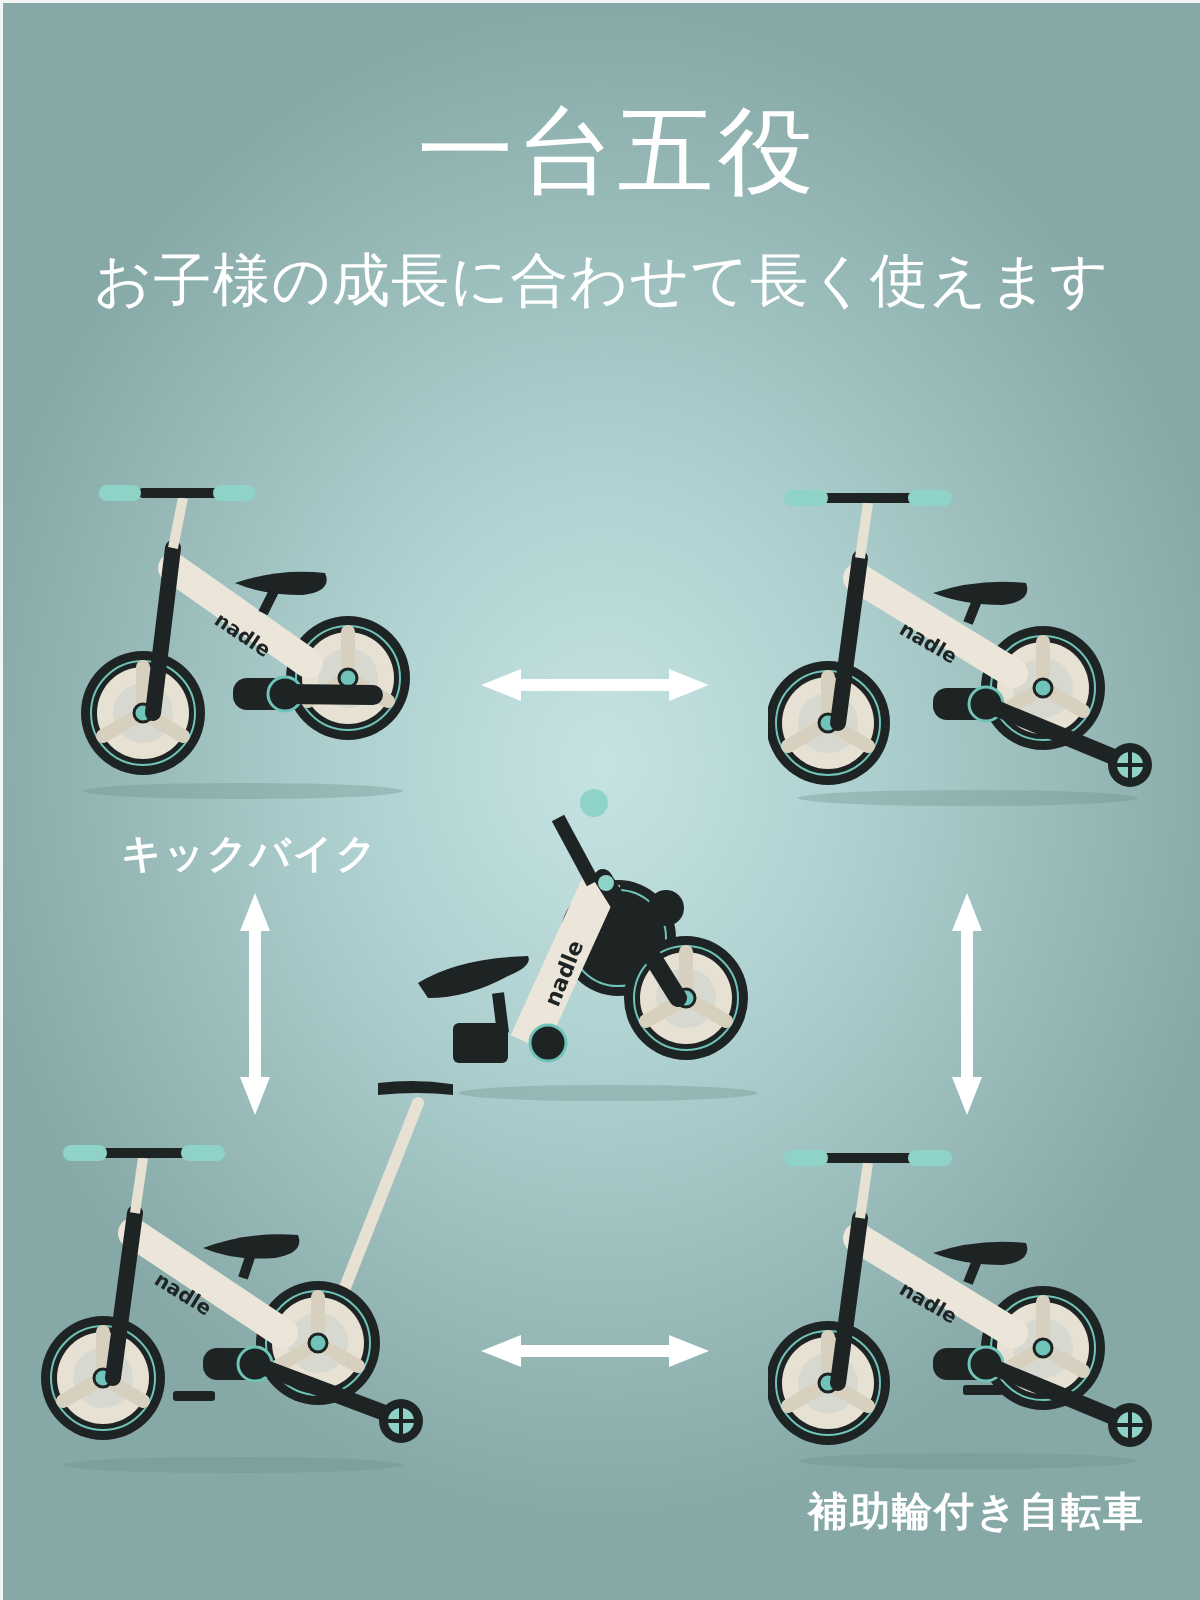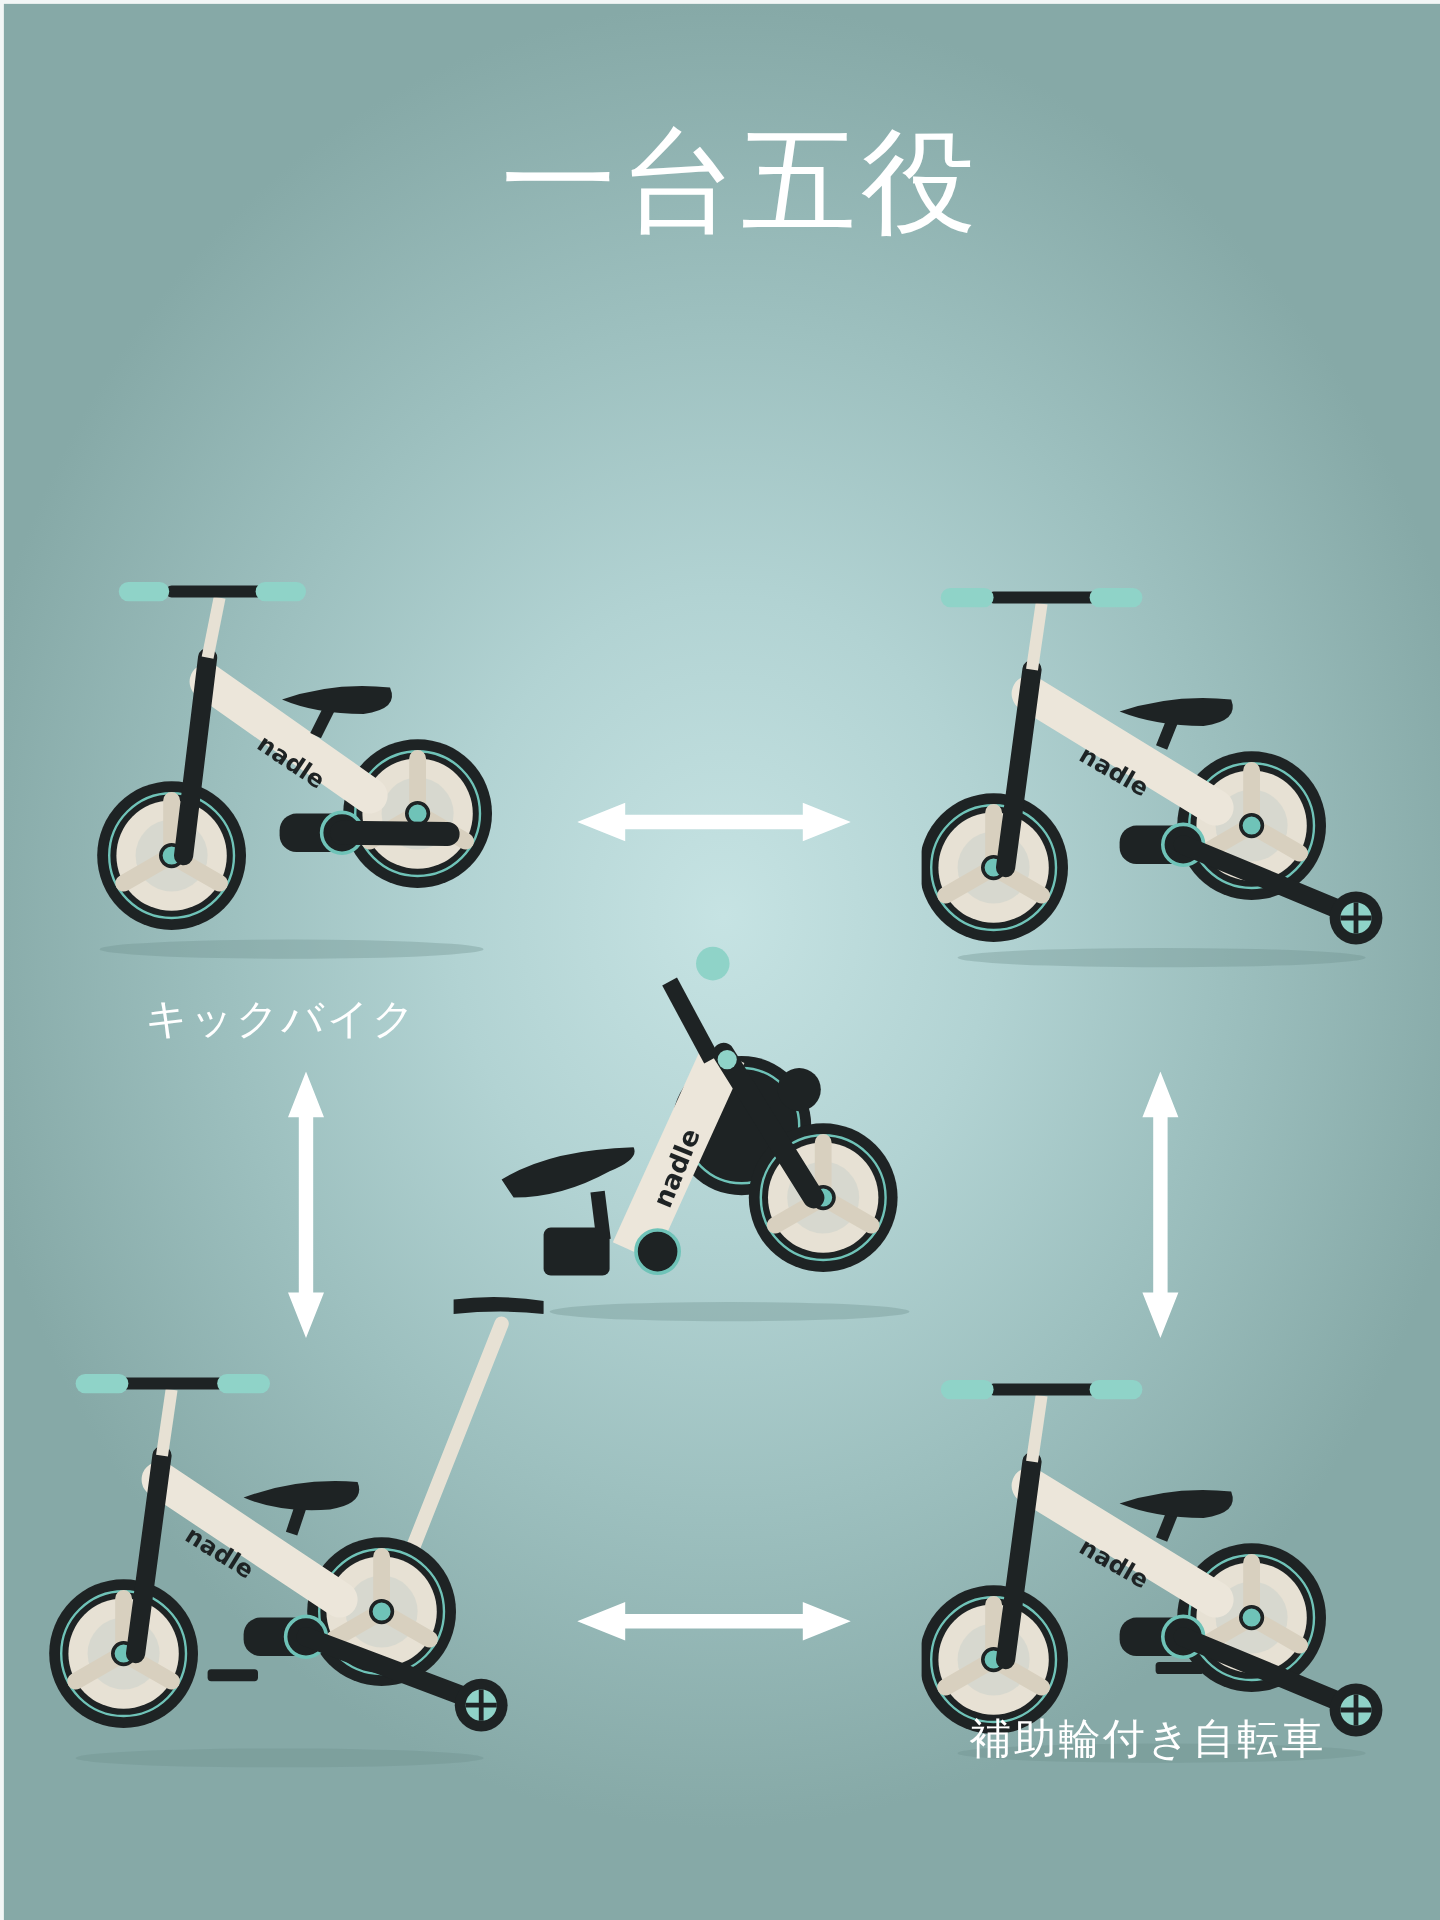--- a/index.html
+++ b/index.html
@@ -17,22 +17,22 @@
       position: absolute; left: 0; right: 0; top: 100px;
       text-align: center; color: #ffffff; font-size: 96px; font-weight: 300;
       letter-spacing: 4px; line-height: 1; padding-left: 32px;
     }
     .subtitle {
       position: absolute; left: 0; right: 0; top: 248px;
       text-align: center; color: #ffffff; font-size: 58px; font-weight: 400;
       letter-spacing: 1px; line-height: 1;
     }
     .mode-label {
-      position: absolute; color: #ffffff; font-size: 35px; letter-spacing: 2px;
-      white-space: nowrap; line-height: 1;
+      position: absolute; color: #ffffff; font-size: 40px; letter-spacing: 2px;
+      white-space: nowrap; line-height: 1; font-weight: bold;
     }
     .bike { position: absolute; }
     .arrow { position: absolute; }
   </style>
 </head>
 <body>
 
 <svg width="0" height="0" style="position:absolute">
   <defs>
 
@@ -48,20 +48,21 @@
       <circle r="22" fill="#1e2324"></circle>
       <circle r="13" fill="#8fd3c8"></circle>
       <path d="M0,-13 L0,13 M-13,0 L13,0" stroke="#1e2324" stroke-width="4"></path>
     </g>
   </defs>
 </svg>
 
 <div class="canvas">
 
   <div class="title">一台五役</div>
+  <div class="subtitle">お子様の成長に合わせて長く使えます</div>
 
   <svg class="bike" style="left:60px; top:470px" width="360" height="330" viewBox="0 0 360 330">
     <ellipse cx="180" cy="318" rx="160" ry="8" fill="#6e8f8d" opacity="0.35"></ellipse>
     <use href="#wheel" x="80" y="240"></use>
     <use href="#wheel" x="285" y="205"></use>
     <path d="M110,95 L245,190" stroke="#ece6da" stroke-width="30" stroke-linecap="round"></path>
     <text x="150" y="150" transform="rotate(34 150 150)" font-size="20" font-weight="bold" fill="#1e2324">nadle</text>
     <path d="M110,75 L90,240" stroke="#1e2324" stroke-width="16" stroke-linecap="round"></path>
     <path d="M110,75 L120,25" stroke="#e7e1d4" stroke-width="10"></path>
     <path d="M80,20 L175,20" stroke="#1e2324" stroke-width="10" stroke-linecap="round"></path>
@@ -146,21 +147,21 @@
     <rect x="16" y="17" width="44" height="16" rx="8" fill="#8fd3c8"></rect>
     <rect x="140" y="17" width="44" height="16" rx="8" fill="#8fd3c8"></rect>
     <path d="M200,150 L212,120" stroke="#1e2324" stroke-width="10"></path>
     <path d="M165,120 Q210,105 258,110 Q265,128 235,132 Q195,132 165,120 Z" fill="#1e2324"></path>
     <rect x="165" y="215" width="65" height="32" rx="14" fill="#1e2324"></rect>
     <circle cx="218" cy="231" r="17" fill="#1e2324" stroke="#6fc3b8" stroke-width="3"></circle>
     <rect x="195" y="252" width="40" height="10" rx="3" fill="#1e2324"></rect>
     <path d="M218,231 L360,290" stroke="#1e2324" stroke-width="16" stroke-linecap="round"></path>
     <use href="#trainer" x="362" y="292"></use>
   </svg>
-  <div class="mode-label" style="left:805px; top:1430px">補助輪付き自転車</div>
+  <div class="mode-label" style="left:805px; top:1488px">補助輪付き自転車</div>
 
   <svg class="arrow" style="left:478px; top:664px" width="228" height="36" viewBox="0 0 228 36">
     <polygon points="0,18 40,2 40,12 188,12 188,2 228,18 188,34 188,24 40,24 40,34" fill="#ffffff"></polygon>
   </svg>
   <svg class="arrow" style="left:478px; top:1330px" width="228" height="36" viewBox="0 0 228 36">
     <polygon points="0,18 40,2 40,12 188,12 188,2 228,18 188,34 188,24 40,24 40,34" fill="#ffffff"></polygon>
   </svg>
   <svg class="arrow" style="left:236px; top:890px" width="32" height="222" viewBox="0 0 32 222">
     <polygon points="16,0 31,38 22,38 22,184 31,184 16,222 1,184 10,184 10,38 1,38" fill="#ffffff"></polygon>
   </svg>

